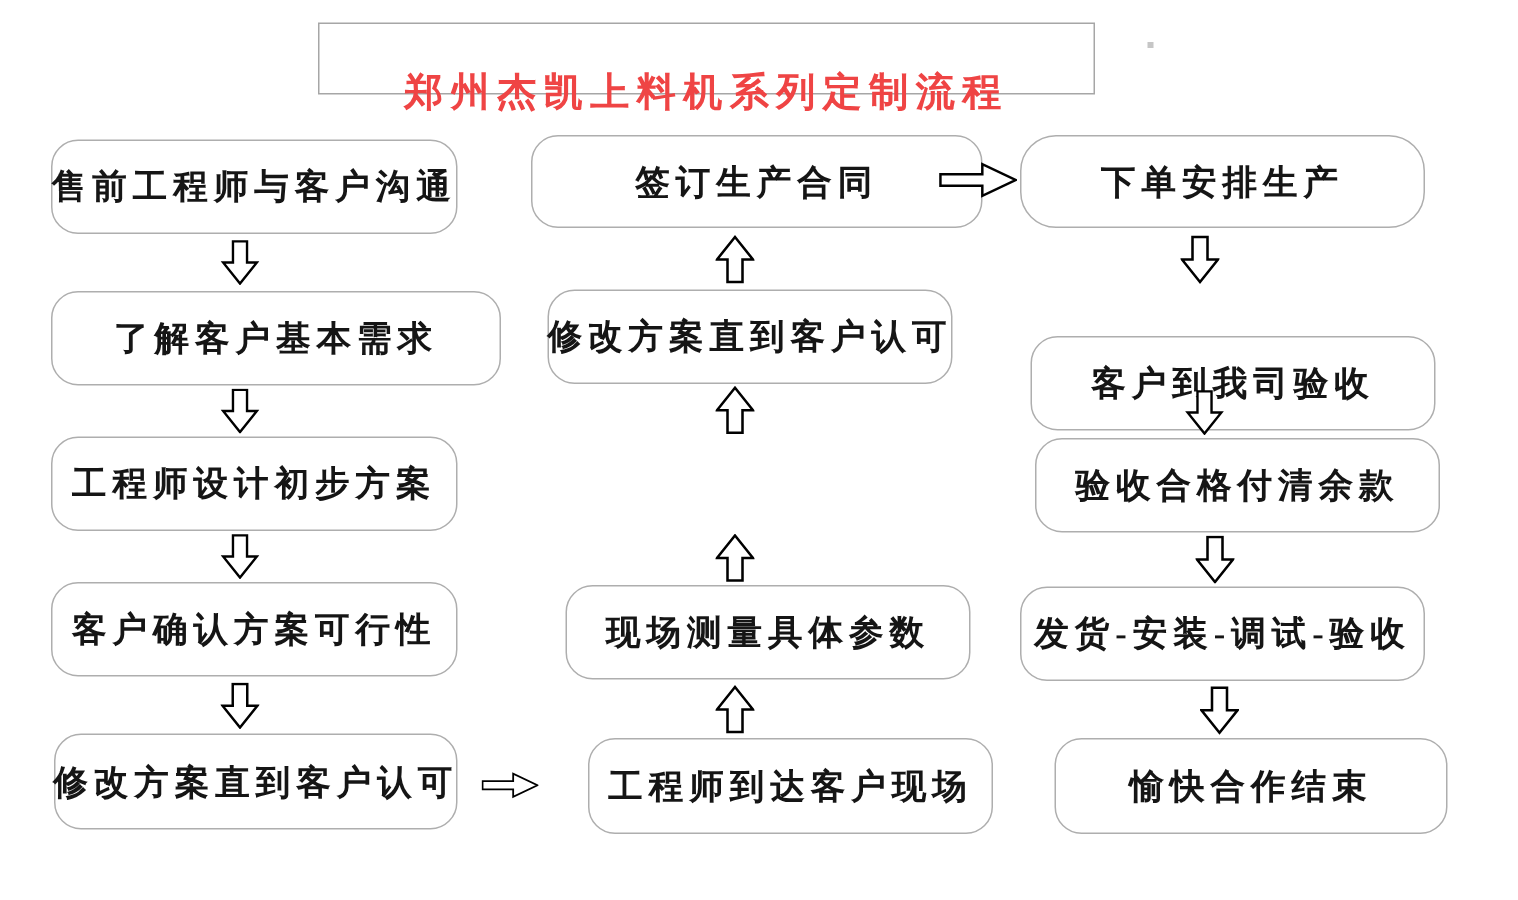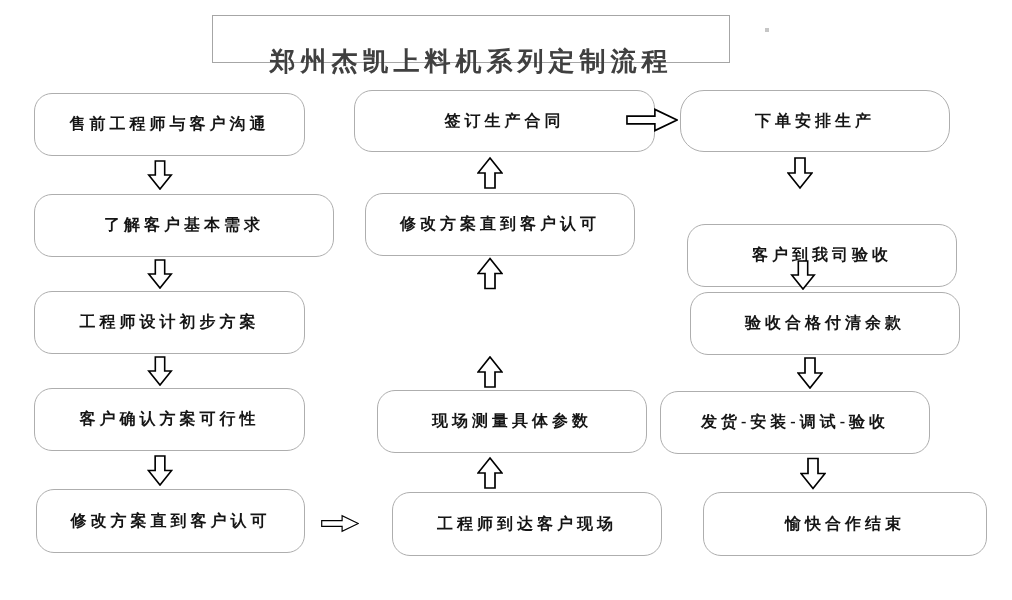--- a/index.html
+++ b/index.html
@@ -16,36 +16,36 @@
     left: 212px; top: 15px; width: 518px; height: 48px;
     box-sizing: border-box;
     border: 1px solid #a6a6a6;
     background: #ffffff;
     display: flex; align-items: center; justify-content: center;
   }
   .title-label {
     font-weight: bold;
     font-size: 26px;
     letter-spacing: 5px;
-    color: #404040;
+    color: #ef4444;
     white-space: nowrap;
     margin-top: 44px;
   }
   .node {
     position: absolute;
     box-sizing: border-box;
     width: 270px; height: 63px;
     border: 1px solid #aeaeae;
     border-radius: 18px;
     background: #ffffff;
     display: flex; align-items: center; justify-content: center;
   }
   .node-label {
     font-weight: bold;
-    font-size: 16px;
+    font-size: 23px;
     letter-spacing: 4px;
     color: #151515;
     white-space: nowrap;
   }
   .arrow { position: absolute; display: block; }
   .stray-dot {
     position: absolute;
     left: 765px; top: 28px;
     width: 4px; height: 4px;
     background: #c6c6c6;
@@ -92,24 +92,24 @@
 
   <div class="node" style="left:680px; top:90px; height:62px;border-radius:24px;">
     <span class="node-label">下单安排生产</span>
   </div>
   <div class="node" style="left:687px; top:196px;margin-top:28px;">
     <span class="node-label">客户到我司验收</span>
   </div>
   <div class="node" style="left:690px; top:292px;">
     <span class="node-label">验收合格付清余款</span>
   </div>
-  <div class="node" style="left:660px; top:391px;text-align:center;">
+  <div class="node" style="left:680px; top:391px;text-align:center;">
     <span class="node-label">发货-安装-调试-验收</span>
   </div>
-  <div class="node" style="left:703px; top:492px; width:284px; height:64px;">
+  <div class="node" style="left:703px; top:492px; width:262px; height:64px;">
     <span class="node-label">愉快合作结束</span>
   </div>
 
   <svg class="arrow" style="left:147px; top:160px;" width="26" height="30" viewBox="0 0 26 32">
     <polygon points="8,1 18,1 18,16 25,16 13,31 1,16 8,16" fill="#ffffff" stroke="#000000" stroke-width="1.7"></polygon>
   </svg>
   <svg class="arrow" style="left:147px; top:259px;" width="26" height="30" viewBox="0 0 26 32">
     <polygon points="8,1 18,1 18,16 25,16 13,31 1,16 8,16" fill="#ffffff" stroke="#000000" stroke-width="1.7"></polygon>
   </svg>
   <svg class="arrow" style="left:147px; top:356px;" width="26" height="30" viewBox="0 0 26 32">

